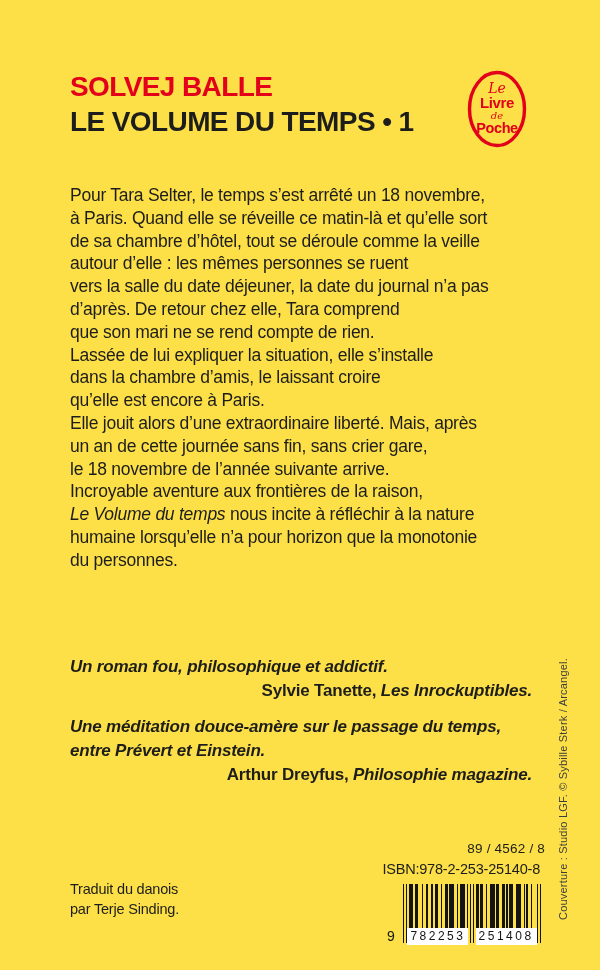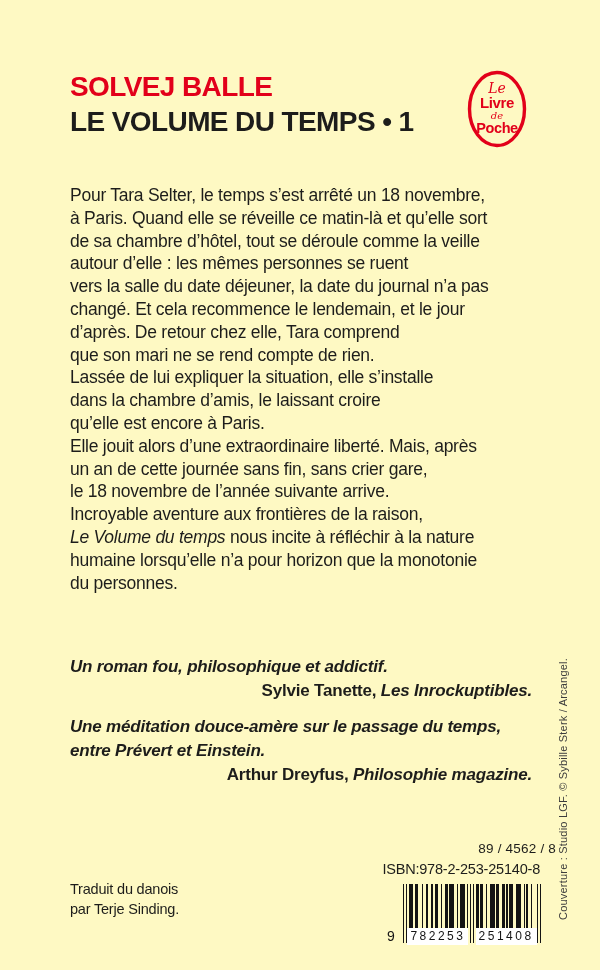--- a/index.html
+++ b/index.html
@@ -1,20 +1,20 @@
 <!DOCTYPE html>
 <html lang="fr" style="--red: #e2001a;"><head>
 <meta charset="utf-8">
 <title>Le Volume du temps — back cover</title>
 <style>
   html,body{margin:0;padding:0;background:#ffffff;}
   .cover{
     position:relative;
     width:600px;height:970px;
-    background:#fef9c3;
+    background:#fde047;
     font-family:"Liberation Sans",sans-serif;
     color:#1d1d1b;
     overflow:hidden;
   }
   
   .header{position:absolute;left:70px;top:70px;}
   .author{
     color:var(--red);
     font-size:28px;font-weight:bold;letter-spacing:-0.6px;line-height:34px;
     white-space:nowrap;
@@ -44,21 +44,21 @@
   .quote-line{white-space:nowrap;}
   .attribution{text-align:right;white-space:nowrap;}
   .seg-i{font-style:italic;}
   
   .translation{
     position:absolute;left:70px;top:879px;
     font-size:14.5px;line-height:20px;letter-spacing:-0.2px;
   }
   
   .print-code{
-    position:absolute;right:44px;top:841px;
+    position:absolute;right:55px;top:841px;
     font-size:13.5px;letter-spacing:0.2px;white-space:nowrap;margin-left:18px;
   }
   .isbn{
     position:absolute;right:60px;top:861px;
     font-size:14.5px;letter-spacing:-0.2px;white-space:nowrap;
   }
   .barcode{position:absolute;left:403px;top:884px;width:138px;height:59px;}
   .bars{position:absolute;left:0;top:0;width:100%;height:100%;}
   .bar{position:absolute;top:0;height:100%;background:#141414;}
   .bc-digits{
@@ -98,21 +98,20 @@
       <text class="lg-word" x="31" y="64" font-size="14.5">Poche</text>
     </svg>
   </div>
 
   <main class="description">
       <div class="desc-line"><span>Pour Tara Selter, le temps s’est arrêté un 18 novembre,</span></div>
       <div class="desc-line"><span>à Paris. Quand elle se réveille ce matin-là et qu’elle sort</span></div>
       <div class="desc-line"><span>de sa chambre d’hôtel, tout se déroule comme la veille</span></div>
       <div class="desc-line"><span>autour d’elle : les mêmes personnes se ruent</span></div>
       <div class="desc-line"><span>vers la salle du date déjeuner, la date du journal n’a pas</span></div>
-      <div class="desc-line"><span>changé. Et cela recommence le lendemain, et le jour</span></div>
       <div class="desc-line"><span>d’après. De retour chez elle, Tara comprend</span></div>
       <div class="desc-line"><span>que son mari ne se rend compte de rien.</span></div>
       <div class="desc-line"><span>Lassée de lui expliquer la situation, elle s’installe</span></div>
       <div class="desc-line"><span>dans la chambre d’amis, le laissant croire</span></div>
       <div class="desc-line"><span>qu’elle est encore à Paris.</span></div>
       <div class="desc-line"><span>Elle jouit alors d’une extraordinaire liberté. Mais, après</span></div>
       <div class="desc-line"><span>un an de cette journée sans fin, sans crier gare,</span></div>
       <div class="desc-line"><span>le 18 novembre de l’année suivante arrive.</span></div>
       <div class="desc-line"><span>Incroyable aventure aux frontières de la raison,</span></div>
       <div class="desc-line"><span class="seg-i">Le Volume du temps</span><span> nous incite à réfléchir à la nature</span></div>

